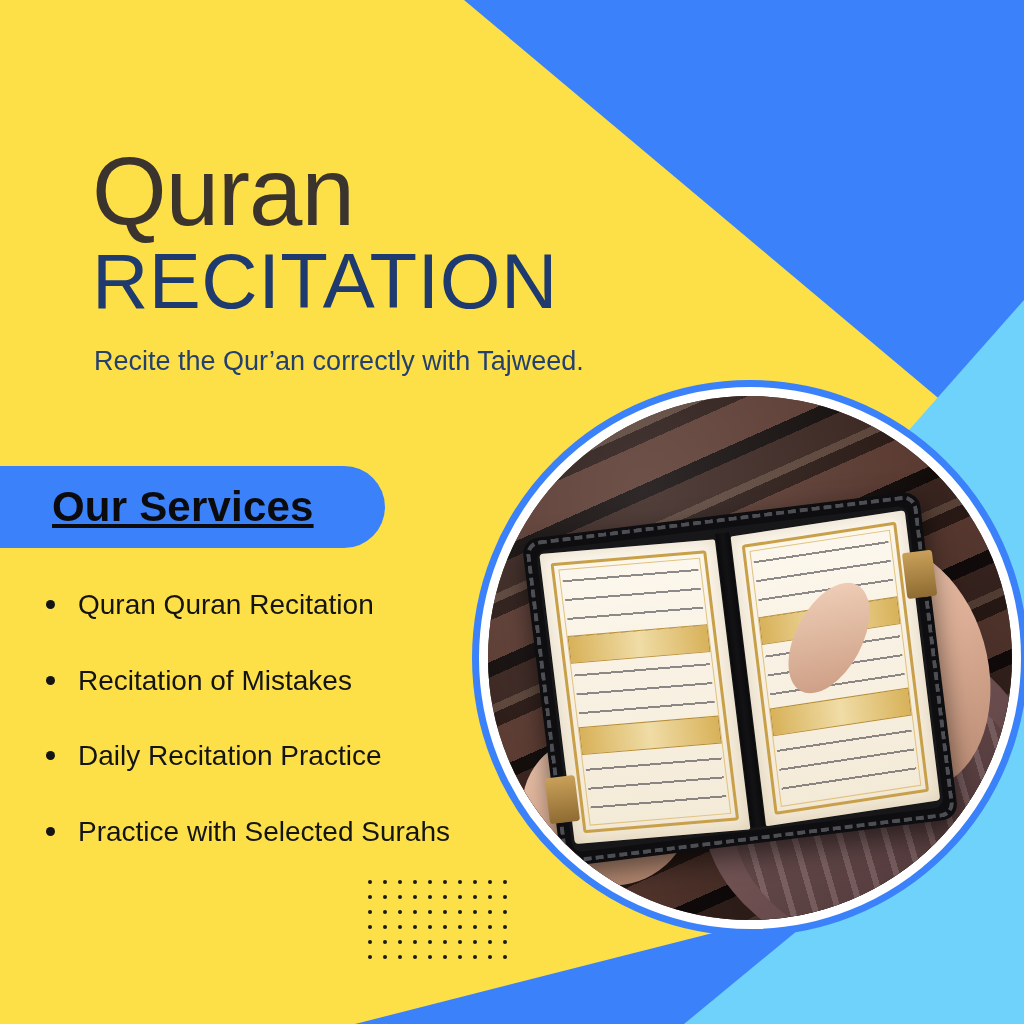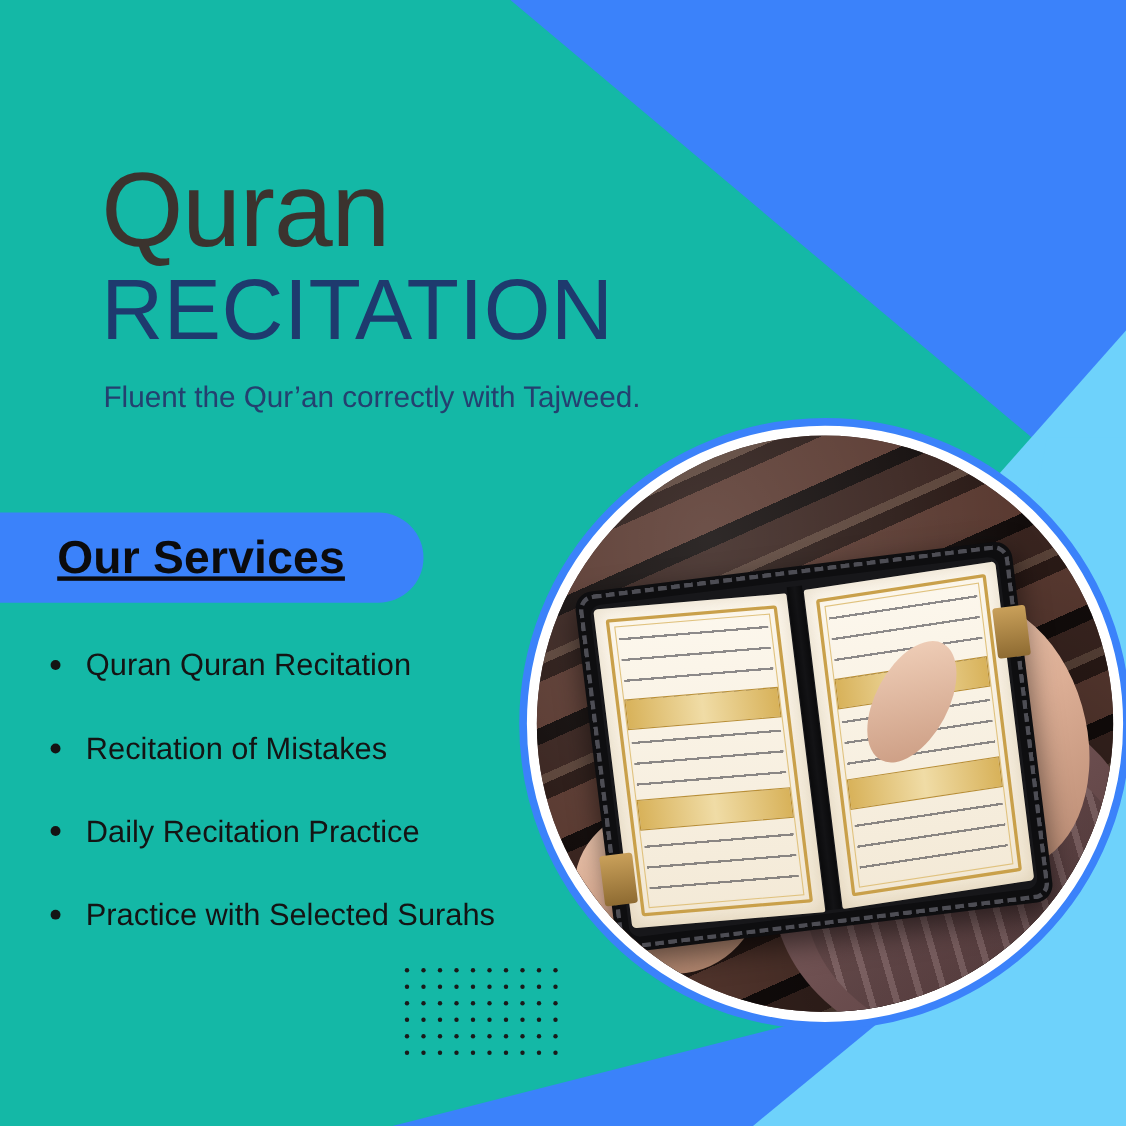--- a/index.html
+++ b/index.html
@@ -10,21 +10,21 @@
   }
   body {
     font-family: "Liberation Sans", sans-serif;
   }
 
   .poster {
     position: relative;
     width: 1024px;
     height: 1024px;
     overflow: hidden;
-    background: #14b8a6;
+    background: #fde047;
   }
 
   
   .shape {
     position: absolute;
     pointer-events: none;
   }
 
   
   .wedge-top-blue {
@@ -408,21 +408,21 @@
   <div class="shape wedge-top-blue"></div>
   <div class="shape wedge-top-cyan"></div>
   <div class="shape band-right-cyan"></div>
   <div class="shape tri-right-purple"></div>
   <div class="shape wedge-bottom-blue"></div>
   <div class="shape tri-bottom-cyan"></div>
 
   <div class="headings">
     <h1 class="title-script">Quran</h1>
     <h2 class="title-bold">RECITATION</h2>
-    <p class="subtitle">Fluent the Qur’an correctly with Tajweed.</p>
+    <p class="subtitle">Recite the Qur’an correctly with Tajweed.</p>
   </div>
 
   <div class="services-pill">
     <span class="services-pill-label">Our Services</span>
   </div>
 
   <ul class="services-list">
     <li>
       <span class="bullet-dot"></span>
       <span>Quran Quran Recitation</span>

